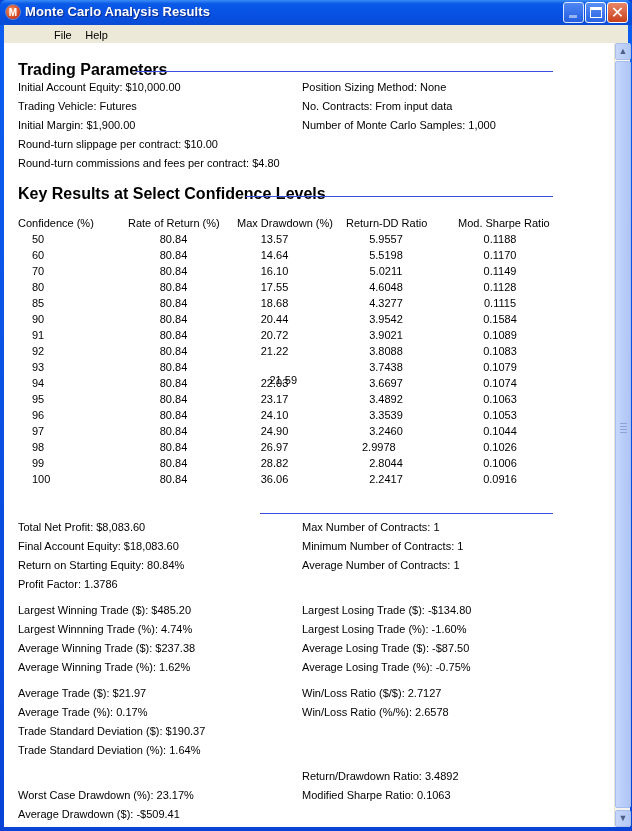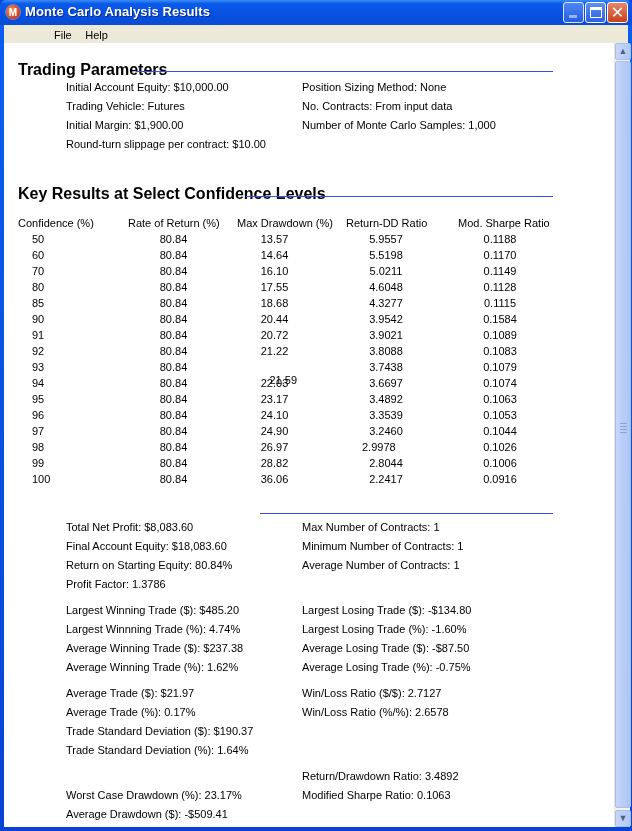--- a/index.html
+++ b/index.html
@@ -20,21 +20,21 @@
   .content { position: absolute; left: 4px; top: 43px; width: 610px; height: 784px; background: #fff; overflow: hidden; }
   .scrollbar { position: absolute; left: 614px; top: 43px; width: 16px; height: 784px; background: #f4f3ee; border-left: 1px solid #e8e4d6; }
   .sb-btn { position: absolute; left: 0; width: 16px; height: 17px; background: linear-gradient(90deg, #c6d6fa, #b2c8f6); border: 1px solid #a9bfe9; border-radius: 2px; color: #4d6185; font-size: 9px; text-align: center; line-height: 15px; }
   .sb-up { top: 0; }
   .sb-down { bottom: 0; }
   .sb-thumb { position: absolute; left: 0; top: 18px; width: 16px; height: 747px; background: linear-gradient(90deg, #c8d8fb, #b8cdf8 50%, #afc5f5); border: 1px solid #a5bdf0; border-radius: 2px; }
   .grip { position: absolute; left: 4px; width: 7px; height: 1px; background: #eef3fd; border-bottom: 1px solid #8aa4d8; }
   .section-title { position: absolute; left: 14px; font-size: 16px; font-weight: bold; color: #000; white-space: nowrap; }
   .section-line { position: absolute; height: 1px; background: #1a2fc8; border-bottom: 1px solid #3a4fe0; }
   .row { position: absolute; font-size: 11px; color: #000; white-space: nowrap; }
-  .col-l { left: 14px; margin-left: 48px; }
+  .col-l { left: 14px; }
   .col-r { left: 298px; }
   .th { position: absolute; font-size: 11px; white-space: nowrap; }
   .td { position: absolute; font-size: 11px; white-space: nowrap; text-align: center; }
   .bottom-border { position: absolute; left: 0; top: 827px; width: 632px; height: 4px; background: #0843d6; }
 </style>
 </head>
 <body>
 
 <div class="window">
   <div class="titlebar">
@@ -55,20 +55,21 @@
   </div>
 
   <div class="content" id="content">
 
     <div class="section-title" style="top:18px">Trading Parameters</div>
     <div class="section-line" style="left:132px; top:28px; width:417px;"></div>
   <div class="row col-l" style="top:38px">Initial Account Equity: $10,000.00</div>
       <div class="row col-l" style="top:57px">Trading Vehicle:  Futures</div>
       <div class="row col-l" style="top:76px">Initial Margin: $1,900.00</div>
       <div class="row col-l" style="top:95px">Round-turn slippage per contract: $10.00</div>
+      <div class="row col-l" style="top:114px">Round-turn commissions and fees per contract: $4.80</div>
       <div class="row col-r" style="top:38px">Position Sizing Method: None</div>
       <div class="row col-r" style="top:57px">No. Contracts: From input data</div>
       <div class="row col-r" style="top:76px">Number of Monte Carlo Samples: 1,000</div>
       <div class="section-title" style="top:142px">Key Results at Select Confidence Levels</div>
       <div class="section-line" style="left:242px; top:153px; width:307px;"></div>
       <div class="th" style="left:14px; top:174px">Confidence (%)</div>
       <div class="th" style="left:124px; top:174px">Rate of Return (%)</div>
       <div class="th" style="left:233px; top:174px">Max Drawdown (%)</div>
       <div class="th" style="left:342px; top:174px">Return-DD Ratio</div>
       <div class="th" style="left:454px; top:174px">Mod. Sharpe Ratio</div>

